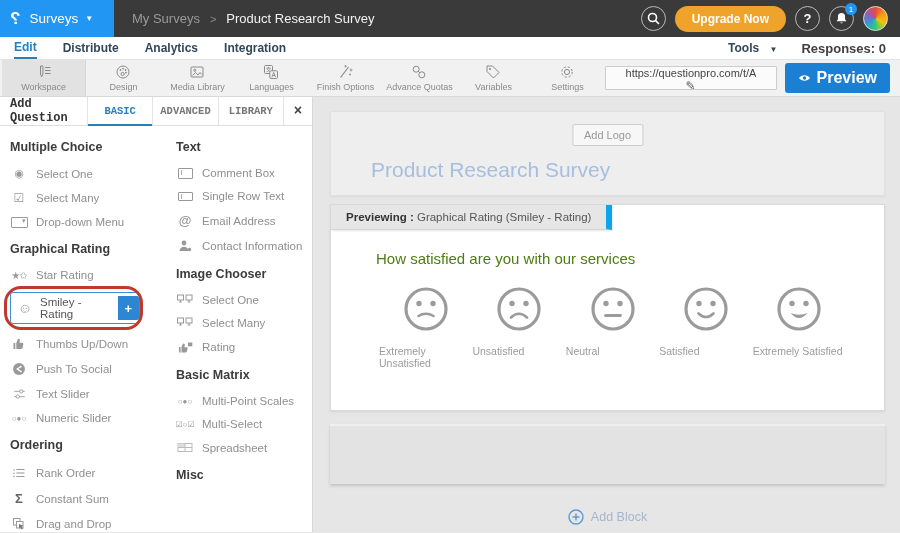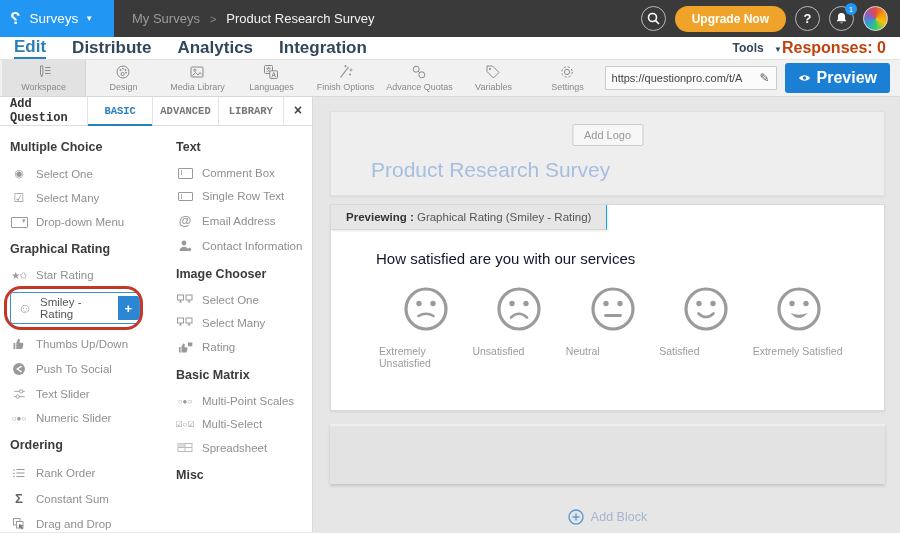--- a/index.html
+++ b/index.html
@@ -25,39 +25,39 @@
     border:none; border-radius:14px; padding:6px 17px; cursor:pointer; }
   .badge { position:absolute; top:-4px; right:-4px; background:#2196f3; color:#fff;
     font-size:8px; min-width:12px; height:12px; border-radius:6px; display:flex;
     align-items:center; justify-content:center; padding:0 2px; }
   .avatar { width:25px; height:25px; border-radius:50%; border:1.5px solid #ddd; cursor:pointer;
     background:conic-gradient(#e74c3c,#f39c12,#f1c40f,#2ecc71,#3498db,#9b59b6,#e74c3c); }
 
   
   .subnav { height:23px; background:#fff; border-bottom:1px solid #e3e3e3; display:flex;
     align-items:center; padding:0 14px; }
-  .subnav-tab { font-size:17px; font-weight:bold; color:#33475b; margin-right:26px;
+  .subnav-tab { font-size:12px; font-weight:bold; color:#33475b; margin-right:26px;
     cursor:pointer; height:100%; display:flex; align-items:center; }
   .subnav-tab.active { color:#2980b9; border-bottom:2px solid #2980b9; }
-  .subnav-right { margin-left:auto; display:flex; align-items:center; }
+  .subnav-right { margin-left:auto; display:flex; align-items:center; gap:24px; }
   .tools-lbl { font-size:12px; font-weight:bold; color:#33475b; cursor:pointer; }
   .tools-lbl .caret-down { color:#33475b; }
-  .responses-lbl { font-size:16px; font-weight:bold; color:#c2410c; }
+  .responses-lbl { font-size:13px; font-weight:bold; color:#404040; }
 
   
   .toolbar { height:37px; background:#f1f1f1; border-bottom:1px solid #d8d8d8; display:flex;
     align-items:stretch; padding-left:2px; }
   .tool-item { width:79px; display:flex; flex-direction:column; align-items:center;
     justify-content:center; gap:2px; cursor:pointer; }
   .tool-item.active { background:#e2e2e2; border-right:1px solid #d5d5d5; width:90px; }
   .tool-label { font-size:9px; color:#8a8a8a; white-space:nowrap; }
   .tool-icon svg { display:block; }
   .toolbar-right { margin-left:auto; display:flex; align-items:center; gap:8px; padding-right:10px; }
   .url-box { width:172px; height:24px; background:#fbfbfb; border:1px solid #ccc; border-radius:1px;
-    display:flex; align-items:center; padding:0 6px; }
+    display:flex; align-items:center; padding:0 6px;flex-direction:column; }
   .url-box input { border:none; outline:none; background:transparent; flex:1; font-size:11px;
     color:#444; font-family:"Liberation Sans", sans-serif; width:130px; }
   .url-pencil { color:#555; font-size:12px; cursor:pointer; }
   .preview-btn { background:#1b7fd4; color:#fff; border:none; border-radius:3px; font-size:16px;
     font-weight:bold; padding:6px 13px; display:flex; align-items:center; gap:6px; cursor:pointer; }
 
   
   .content-row { display:flex; height:435px; }
 
   
@@ -110,25 +110,25 @@
   .main { flex:1; background:#e6e6e6; padding:14px 15px 0 17px; overflow:hidden; }
   .survey-header { background:#eeeeee; border:1px solid #e0e0e0; height:85px; position:relative;
     box-shadow:0 1px 2px rgba(0,0,0,0.06); }
   .add-logo-btn { position:absolute; top:12px; left:50%; transform:translateX(-50%);
     background:#f7f7f7; border:1px solid #ccc; border-radius:2px; color:#999; font-size:11px;
     padding:4px 11px; cursor:pointer; }
   .survey-title { position:absolute; left:40px; bottom:13px; font-size:21px; color:#a6bedf; }
 
   .question-card { margin-top:8px; background:#fff; border:1px solid #d9d9d9; height:207px;
     position:relative; box-shadow:0 1px 2px rgba(0,0,0,0.08); }
-  .preview-tab { position:absolute; top:0; left:0; background:#e6e6e6; border-right:1px solid #0ea5e9;
+  .preview-tab { position:absolute; top:0; left:0; background:#e6e6e6; border-right:6px solid #0ea5e9;
     border-bottom:1px solid #d5d5d5; padding:6px 15px; font-size:11.5px; color:#555;
     box-shadow:1px 1px 2px rgba(0,0,0,0.1); }
   .preview-tab b { color:#333; }
-  .question-text { margin:45px 0 0 45px; font-size:15px; color:#0f172a; }
+  .question-text { margin:45px 0 0 45px; font-size:15px; color:#4d7c0f; }
   .smiley-row { display:flex; justify-content:space-between; padding:18px 38px 0 48px; }
   .smiley-cell { width:102px; cursor:pointer; }
   .smiley-cell svg { display:block; margin:0 auto; }
   .smiley-label { margin-top:12px; font-size:10.5px; color:#9b9b9b; }
 
   .empty-block { margin-top:13px; height:60px; background:#e3e3e3; border-top:2px solid #efefef;
     box-shadow:0 2px 3px rgba(0,0,0,0.15); }
   .add-block-row { margin-top:25px; display:flex; align-items:center; justify-content:center;
     gap:7px; cursor:pointer; }
   .add-block-label { font-size:12.5px; color:#a4b6cc; }

